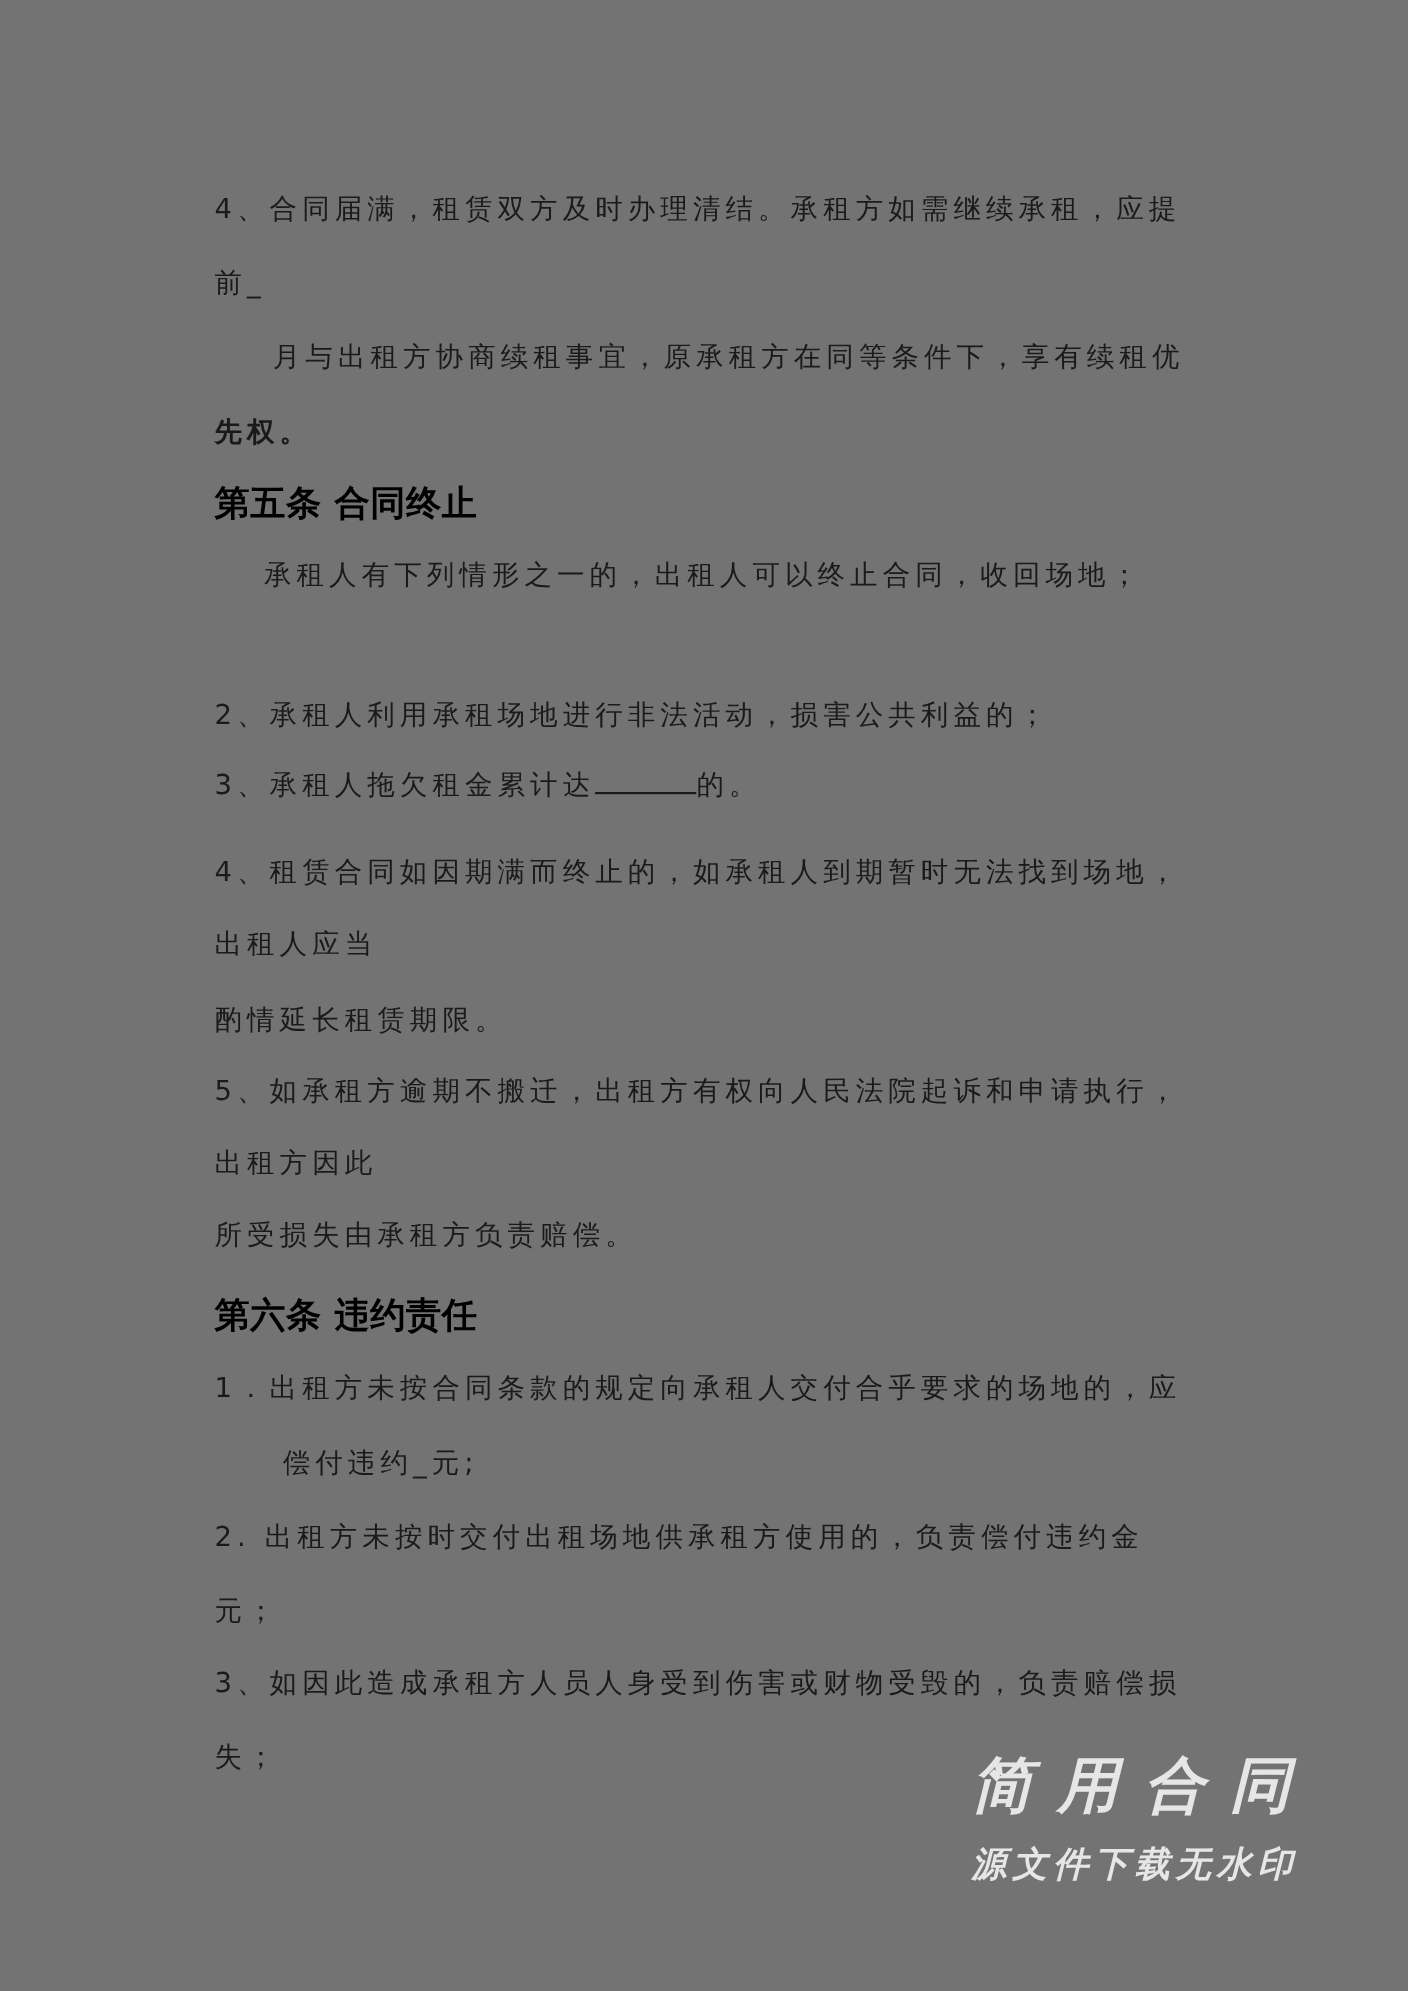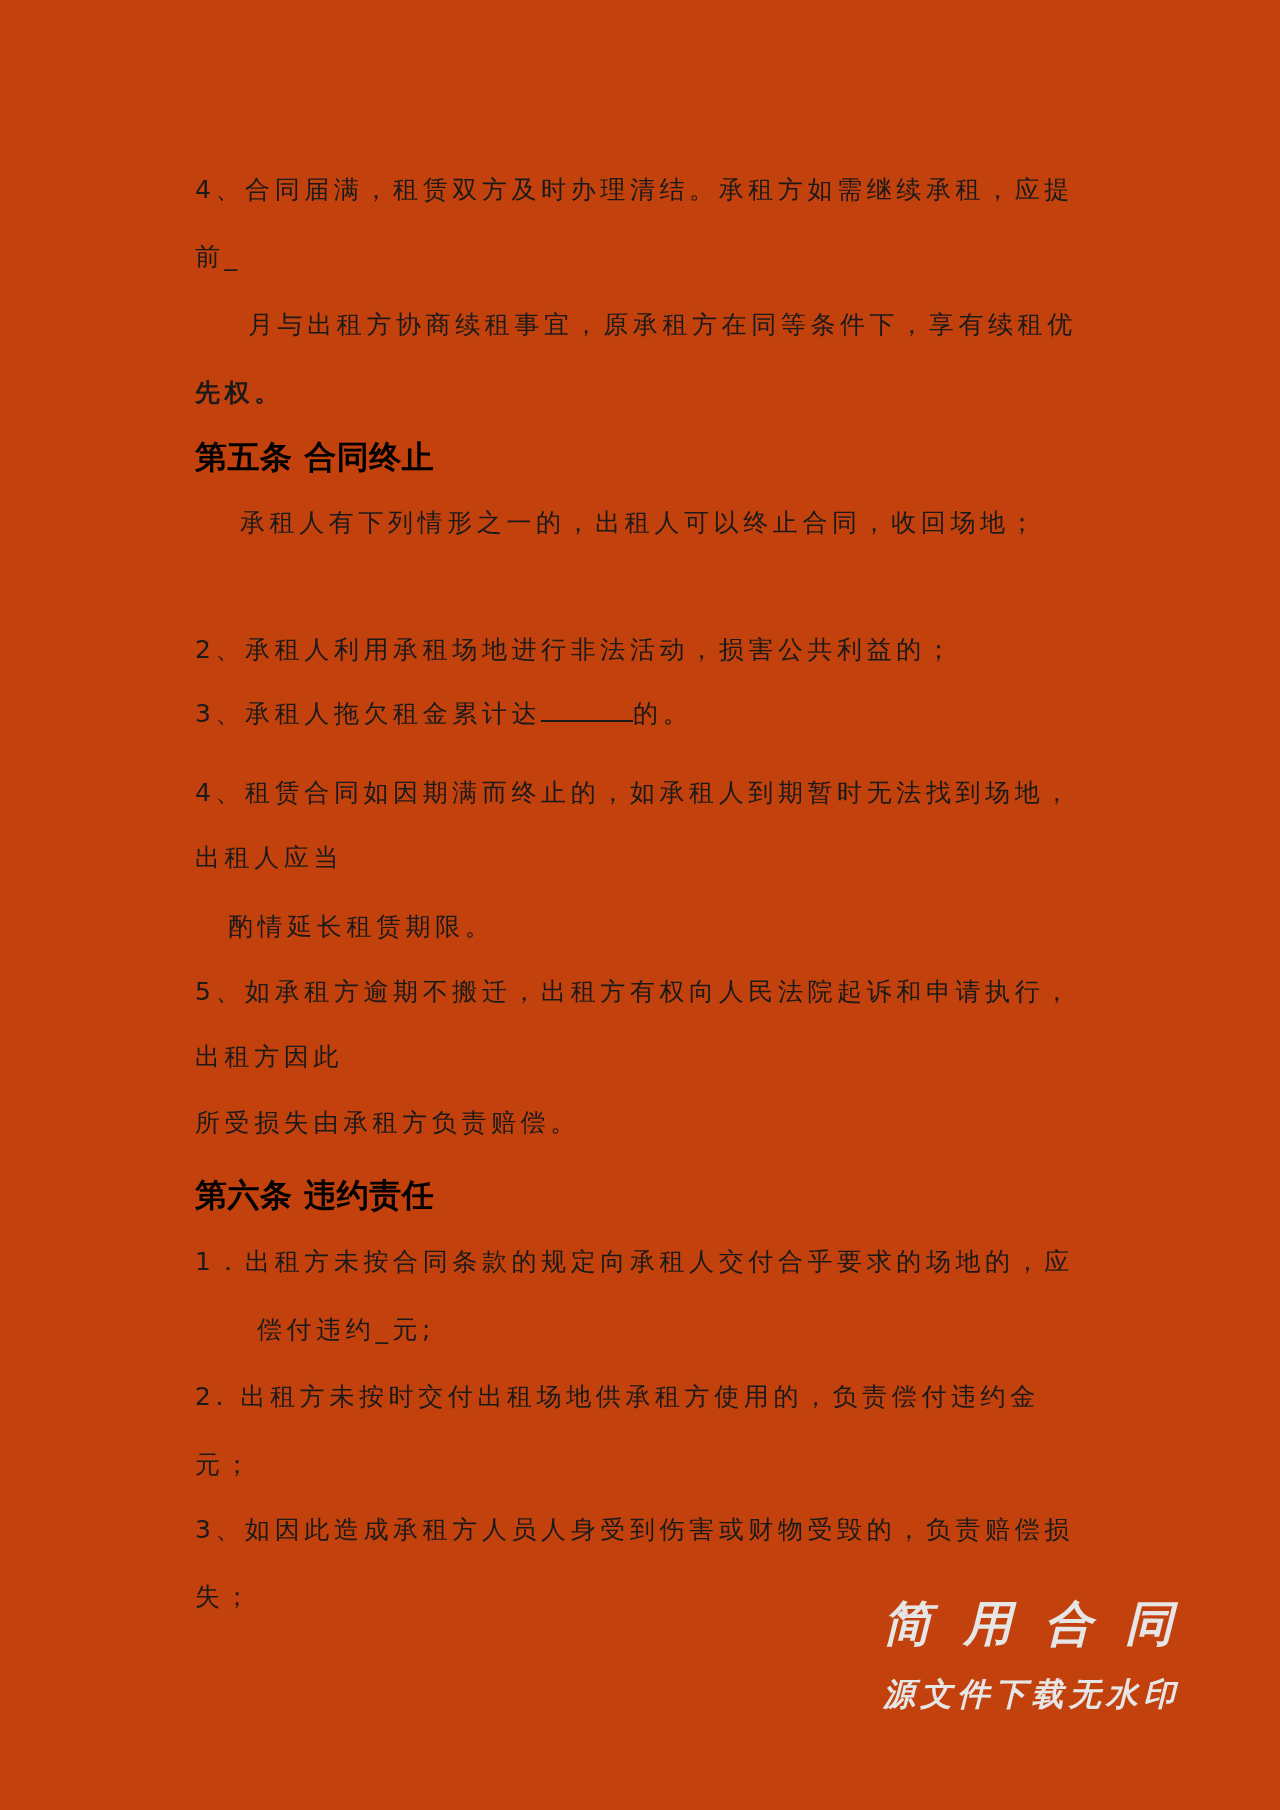--- a/index.html
+++ b/index.html
@@ -1,17 +1,17 @@
 <!DOCTYPE html>
 <html><head>
 <meta charset="utf-8">
 <style>
   html, body { margin: 0; padding: 0; background: #ffffff; }
   body { width: 1280px; height: 1810px; position: relative; overflow: hidden; }
-  .page { position: absolute; left: 0; top: 0; width: 1280px; height: 1810px; background: #c2410c; }
+  .page { position: absolute; left: 0; top: 0; width: 1280px; height: 1810px; background: #737373; }
   .line {
     position: absolute;
     left: 195px;
     height: 34px;
     line-height: 34px;
     font-family: "DejaVu Sans", sans-serif;
     font-size: 25px;
     letter-spacing: 4.6px;
     color: #1a1a1a;
     white-space: nowrap;
@@ -36,40 +36,40 @@
     left: 883px;
     width: 296px;
     color: #e6e6e6;
     font-family: "DejaVu Sans", sans-serif;
     font-weight: bold;
     font-style: italic;
     text-align: justify;
     text-align-last: justify;
     white-space: nowrap;
   }
-  .wm-main { top: 1590px; height: 66px; line-height: 66px; font-size: 48px; letter-spacing: 6px; }
+  .wm-main { top: 1590px; height: 66px; line-height: 66px; font-size: 55px; letter-spacing: 6px; }
   .wm-sub { top: 1678px; height: 32px; line-height: 32px; font-size: 32px; letter-spacing: 4px; }
 </style>
 </head>
 <body>
 
 <div class="page">
 
   <div class="line" style="top:173px;">4、合同届满，租赁双方及时办理清结。承租方如需继续承租，应提</div>
   <div class="line" style="top:240px;"><span>前</span><span>_</span></div>
   <div class="line indent-m" style="top:308px;">月与出租方协商续租事宜，原承租方在同等条件下，享有续租优</div>
   <div class="line" style="top:376px;font-weight:bold;">先权。</div>
 
   <div class="line heading" style="top:440px;">第五条 合同终止</div>
   <div class="line indent-2" style="top:506px;">承租人有下列情形之一的，出租人可以终止合同，收回场地；</div>
   <div class="line" style="top:633px;">2、承租人利用承租场地进行非法活动，损害公共利益的；</div>
   <div class="line" style="top:696px;"><span>3、承租人拖欠租金累计达</span><span class="blank" style="width:92px;"></span><span>的。</span></div>
   <div class="line" style="top:776px;">4、租赁合同如因期满而终止的，如承租人到期暂时无法找到场地，</div>
   <div class="line" style="top:841px;">出租人应当</div>
-  <div class="line" style="top:910px;margin-left:33px;">酌情延长租赁期限。</div>
+  <div class="line" style="top:910px;">酌情延长租赁期限。</div>
   <div class="line" style="top:975px;">5、如承租方逾期不搬迁，出租方有权向人民法院起诉和申请执行，</div>
   <div class="line" style="top:1040px;">出租方因此</div>
   <div class="line" style="top:1106px;">所受损失由承租方负责赔偿。</div>
 
   <div class="line heading" style="top:1178px;">第六条 违约责任</div>
   <div class="line" style="top:1245px;">1．出租方未按合同条款的规定向承租人交付合乎要求的场地的，应</div>
   <div class="line indent-h" style="top:1313px;">偿付违约_元;</div>
   <div class="line" style="top:1380px;">2. 出租方未按时交付出租场地供承租方使用的，负责偿付违约金</div>
   <div class="line" style="top:1448px;">元；</div>
   <div class="line" style="top:1513px;">3、如因此造成承租方人员人身受到伤害或财物受毁的，负责赔偿损</div>

